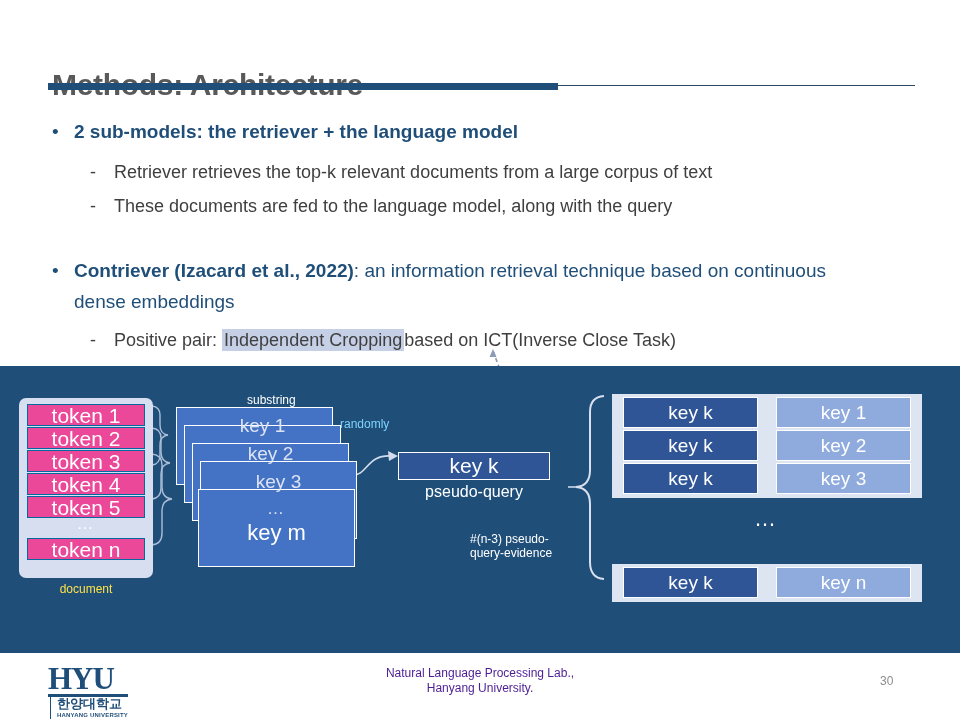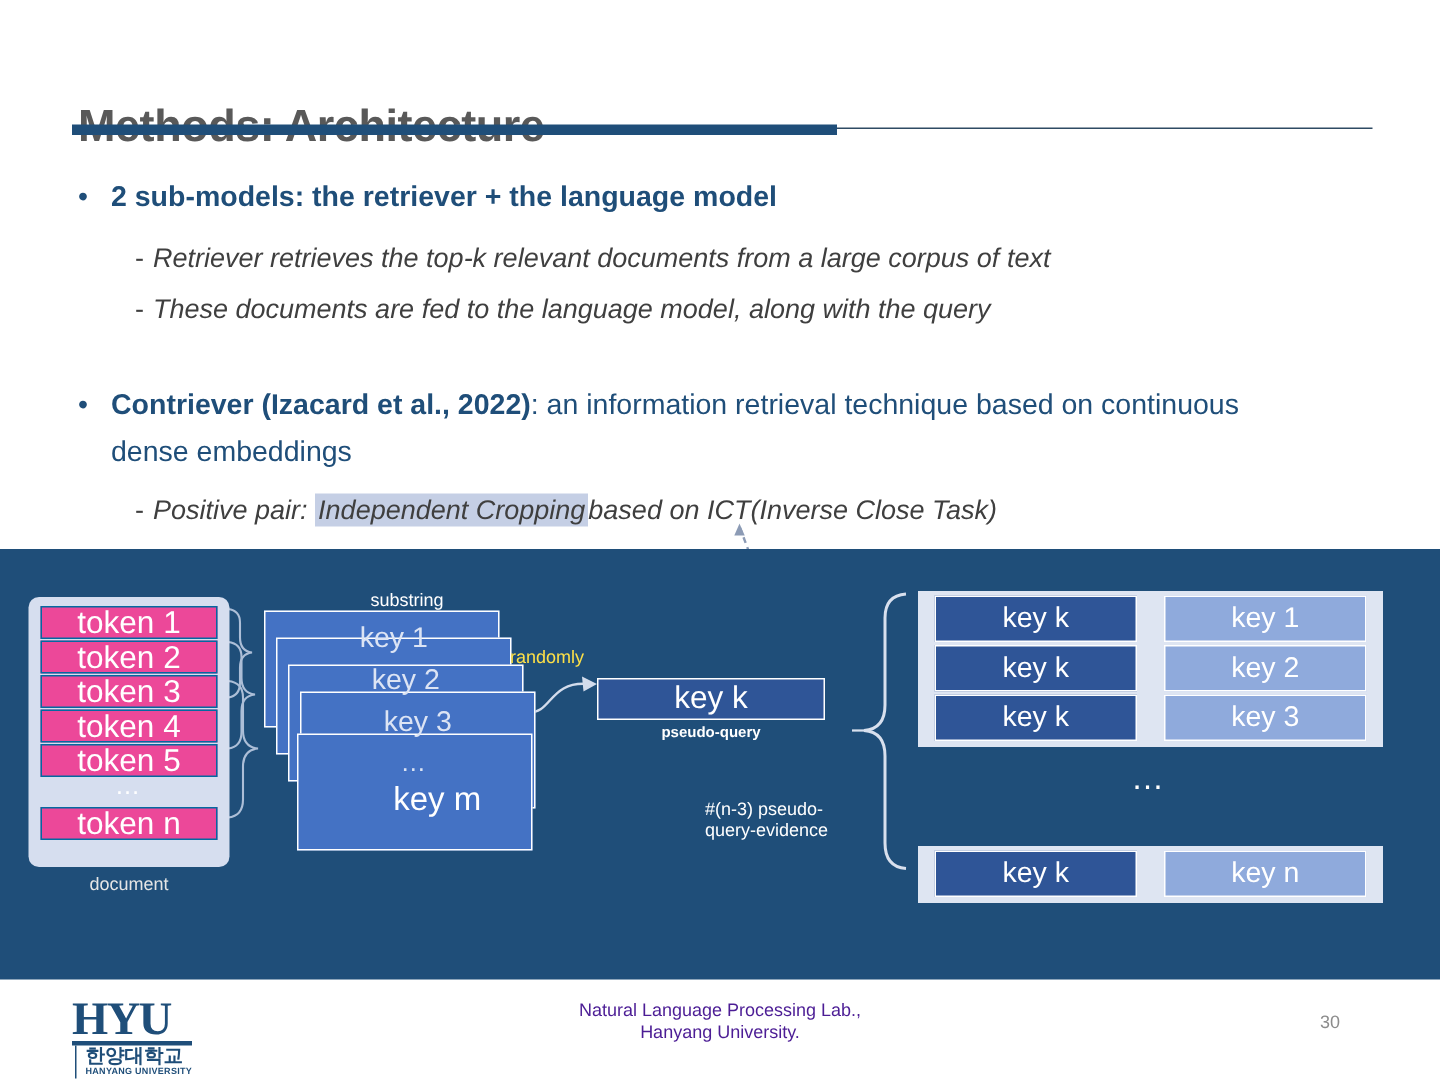--- a/index.html
+++ b/index.html
@@ -76,22 +76,21 @@
     white-space: nowrap;
   }
   .bullet-l2 .dash {
     position: absolute;
     left: 0;
     top: 0;
     color: #3F3F3F;
   }
   .bullet-l2 .txt {
     display: inline-block;
-    margin-left: 12px;
-    font-style: italic;
+    margin-left: 24px;
   }
   .hl {
     background: #C5CFE5;
     padding: 1px 2px;
   }
 
   
   .callout-arrow {
     position: absolute;
     left: 480px;
@@ -148,21 +147,21 @@
     font-size: 17px;
     color: #ffffff;
     letter-spacing: 2px;
   }
   .doc-label {
     position: absolute;
     left: 19px;
     top: 216px;
     width: 134px;
     text-align: center;
-    color: #e5e5e5;
+    color: #fde047;
     font-size: 12px;
   }
 
   
   .substring-label {
     position: absolute;
     left: 247px;
     top: 27px;
     color: #ffffff;
     font-size: 12px;
@@ -185,30 +184,29 @@
     position: absolute;
     color: #DCE4F4;
     font-size: 19px;
     text-align: center;
     width: 157px;
   }
   .ct1 { left: 184px; top: 49px; }
   .ct2 { left: 192px; top: 77px; }
   .ct3 { left: 200px; top: 105px; }
   .ct4 { left: 198px; top: 133px; font-size: 17px; letter-spacing: 2px; }
-  .ct5 { left: 198px; top: 154px; font-size: 22px; color: #ffffff; padding-left: 15px; }
+  .ct5 { left: 198px; top: 154px; font-size: 22px; color: #ffffff; }
 
   
   .randomly-label {
     position: absolute;
     left: 340px;
     top: 51px;
-    color: #fde047;
-    font-size: 12px;
-    margin-top: 14px;
+    color: #7dd3fc;
+    font-size: 12px;
   }
 
   
   .pq-box {
     position: absolute;
     left: 398px;
     top: 86px;
     width: 152px;
     height: 28px;
     background: #2F5597;
@@ -219,22 +217,21 @@
     line-height: 26px;
     text-align: center;
   }
   .pq-label {
     position: absolute;
     left: 398px;
     top: 117px;
     width: 152px;
     text-align: center;
     color: #ffffff;
-    font-size: 10px;
-    font-weight: bold;
+    font-size: 16px;
   }
 
   
   .nminus1-label {
     position: absolute;
     left: 470px;
     top: 166px;
     width: 110px;
     color: #ffffff;
     font-size: 12px;

